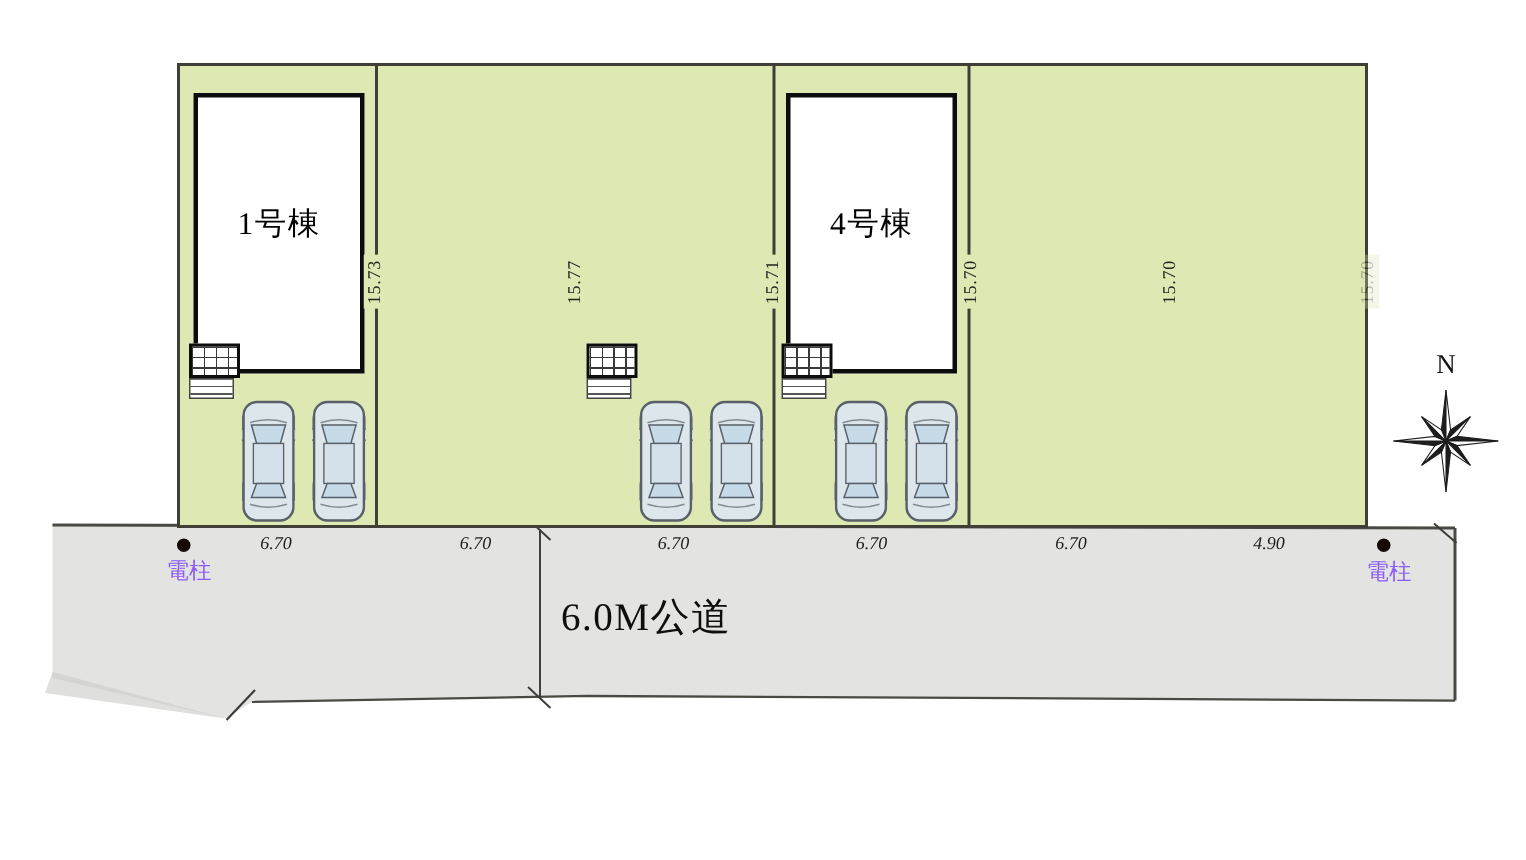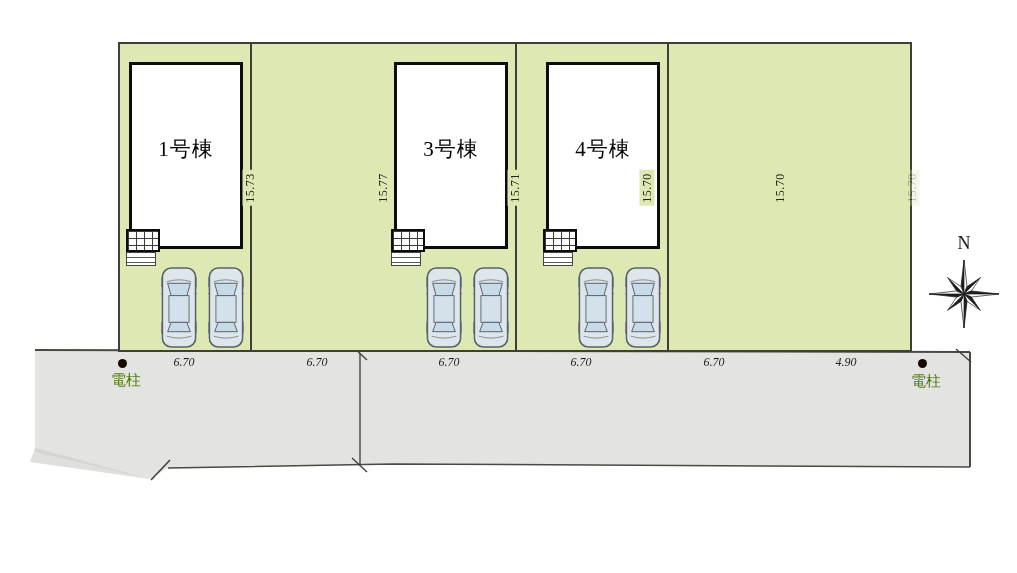--- a/index.html
+++ b/index.html
@@ -57,21 +57,21 @@
   .road-label{
     position:absolute;left:374px;top:394px;font-size:26px;color:#0e0e0e;
     letter-spacing:1px;white-space:nowrap;
   }
   .pole-dot{
     position:absolute;width:9px;height:9px;border-radius:50%;background:#150a05;
   }
   .pole-dot.left{left:118px;top:359px;}
   .pole-dot.right{left:918px;top:359px;}
   .pole-label{
-    position:absolute;font-size:15px;color:#4d7c0f;white-space:nowrap;
+    position:absolute;font-size:15px;color:#8b5cf6;white-space:nowrap;
   }
   .pole-label.left{left:111px;top:371px;}
   .pole-label.right{left:911px;top:372px;}
   
   .compass{position:absolute;left:924px;top:252px;width:80px;height:80px;}
   .compass-n{
     position:absolute;left:964px;top:243px;transform:translate(-50%,-50%);
     font-size:18px;color:#141414;
   }
   .hidden-defs{position:absolute;width:0;height:0;overflow:hidden;}
@@ -124,34 +124,31 @@
       <svg class="car c1" viewBox="0 0 36 84">
           <use href="#car-sym"></use>
         </svg>
       <svg class="car c2" viewBox="0 0 36 84">
           <use href="#car-sym"></use>
         </svg>
     </div>
 
 
     <div class="lot bordered" style="left:265px">
-      <div class="building">
-        <div class="building-label">3号棟</div>
-      </div>
       <div class="porch"></div>
       <div class="step"></div>
       <svg class="car c1" viewBox="0 0 36 84">
           <use href="#car-sym"></use>
         </svg>
       <svg class="car c2" viewBox="0 0 36 84">
           <use href="#car-sym"></use>
         </svg>
     </div>
 
-    <div class="lot bordered" style="left:417px">
+    <div class="lot bordered" style="left:395px">
       <div class="building">
         <div class="building-label">4号棟</div>
       </div>
       <div class="porch"></div>
       <div class="step"></div>
       <svg class="car c1" viewBox="0 0 36 84">
           <use href="#car-sym"></use>
         </svg>
       <svg class="car c2" viewBox="0 0 36 84">
           <use href="#car-sym"></use>
@@ -168,20 +165,21 @@
   <div class="dim" style="left:780px">15.70</div>
   <div class="dim faint" style="left:912px">15.70</div>
 
   <div class="frontage" style="left:184px">6.70</div>
   <div class="frontage" style="left:317px">6.70</div>
   <div class="frontage" style="left:449px">6.70</div>
   <div class="frontage" style="left:581px">6.70</div>
   <div class="frontage" style="left:714px">6.70</div>
   <div class="frontage" style="left:846px">4.90</div>
 
+  <div class="road-label">6.0M公道</div>
 
   <div class="pole-dot left"></div>
   <div class="pole-label left">電柱</div>
   <div class="pole-dot right"></div>
   <div class="pole-label right">電柱</div>
 
   <div class="compass-n">N</div>
   <svg class="compass" viewBox="-40 -42 80 80">
     <g stroke="#1d1d1d" stroke-width="0.7">
 

